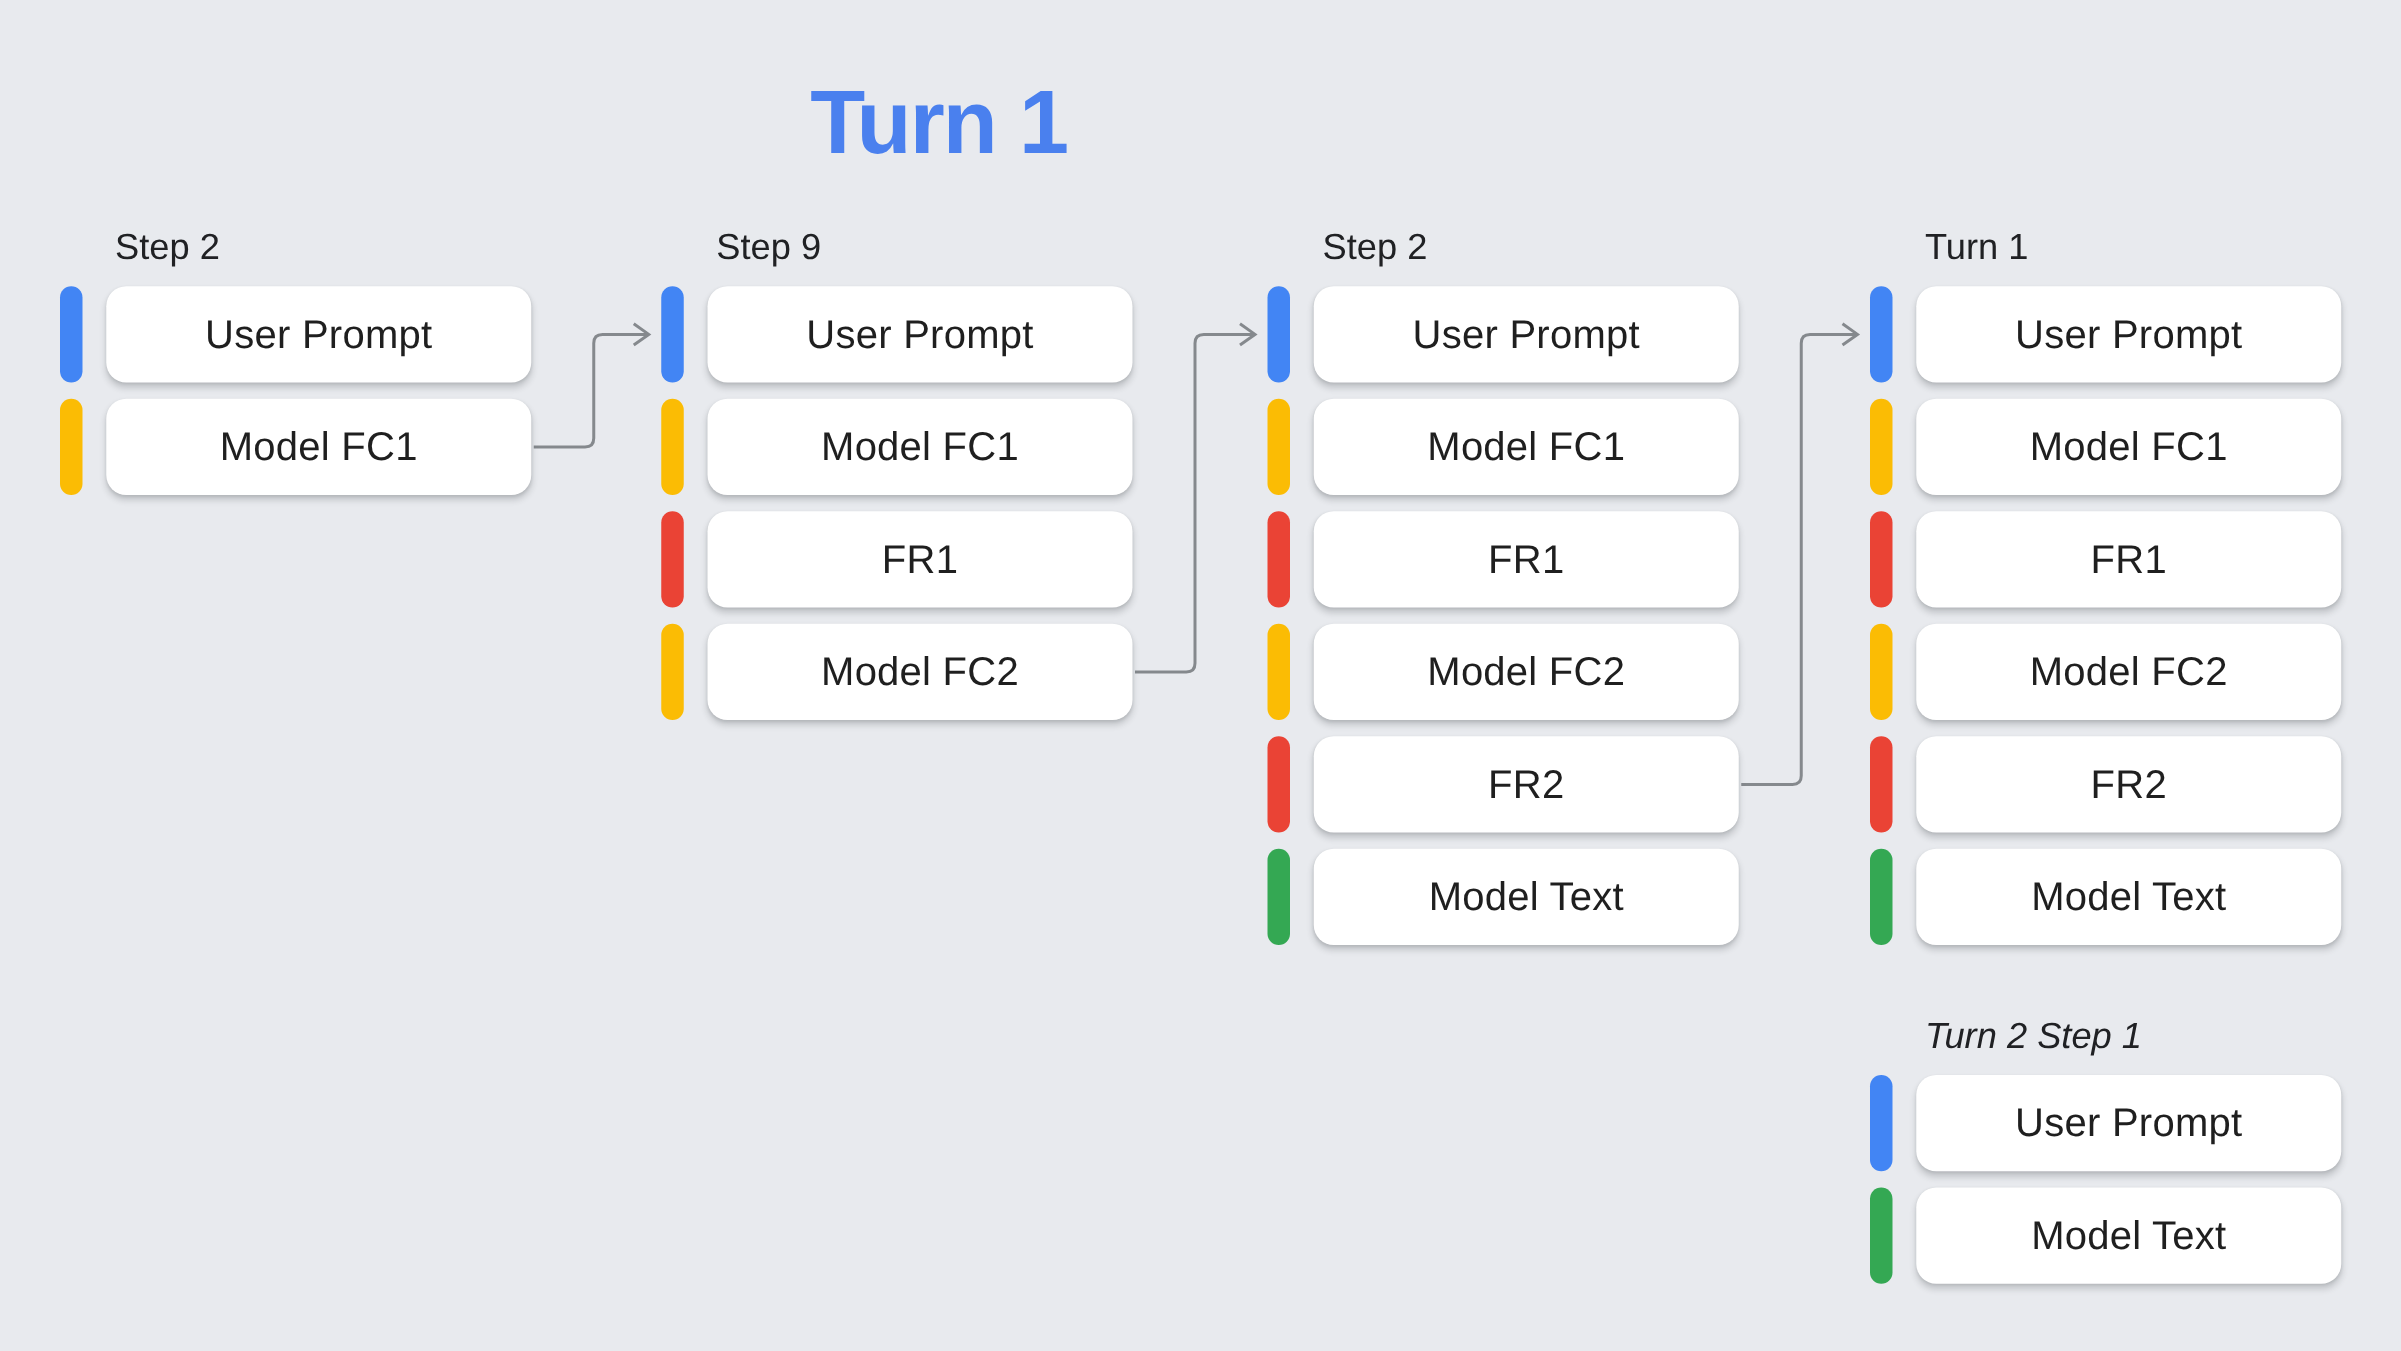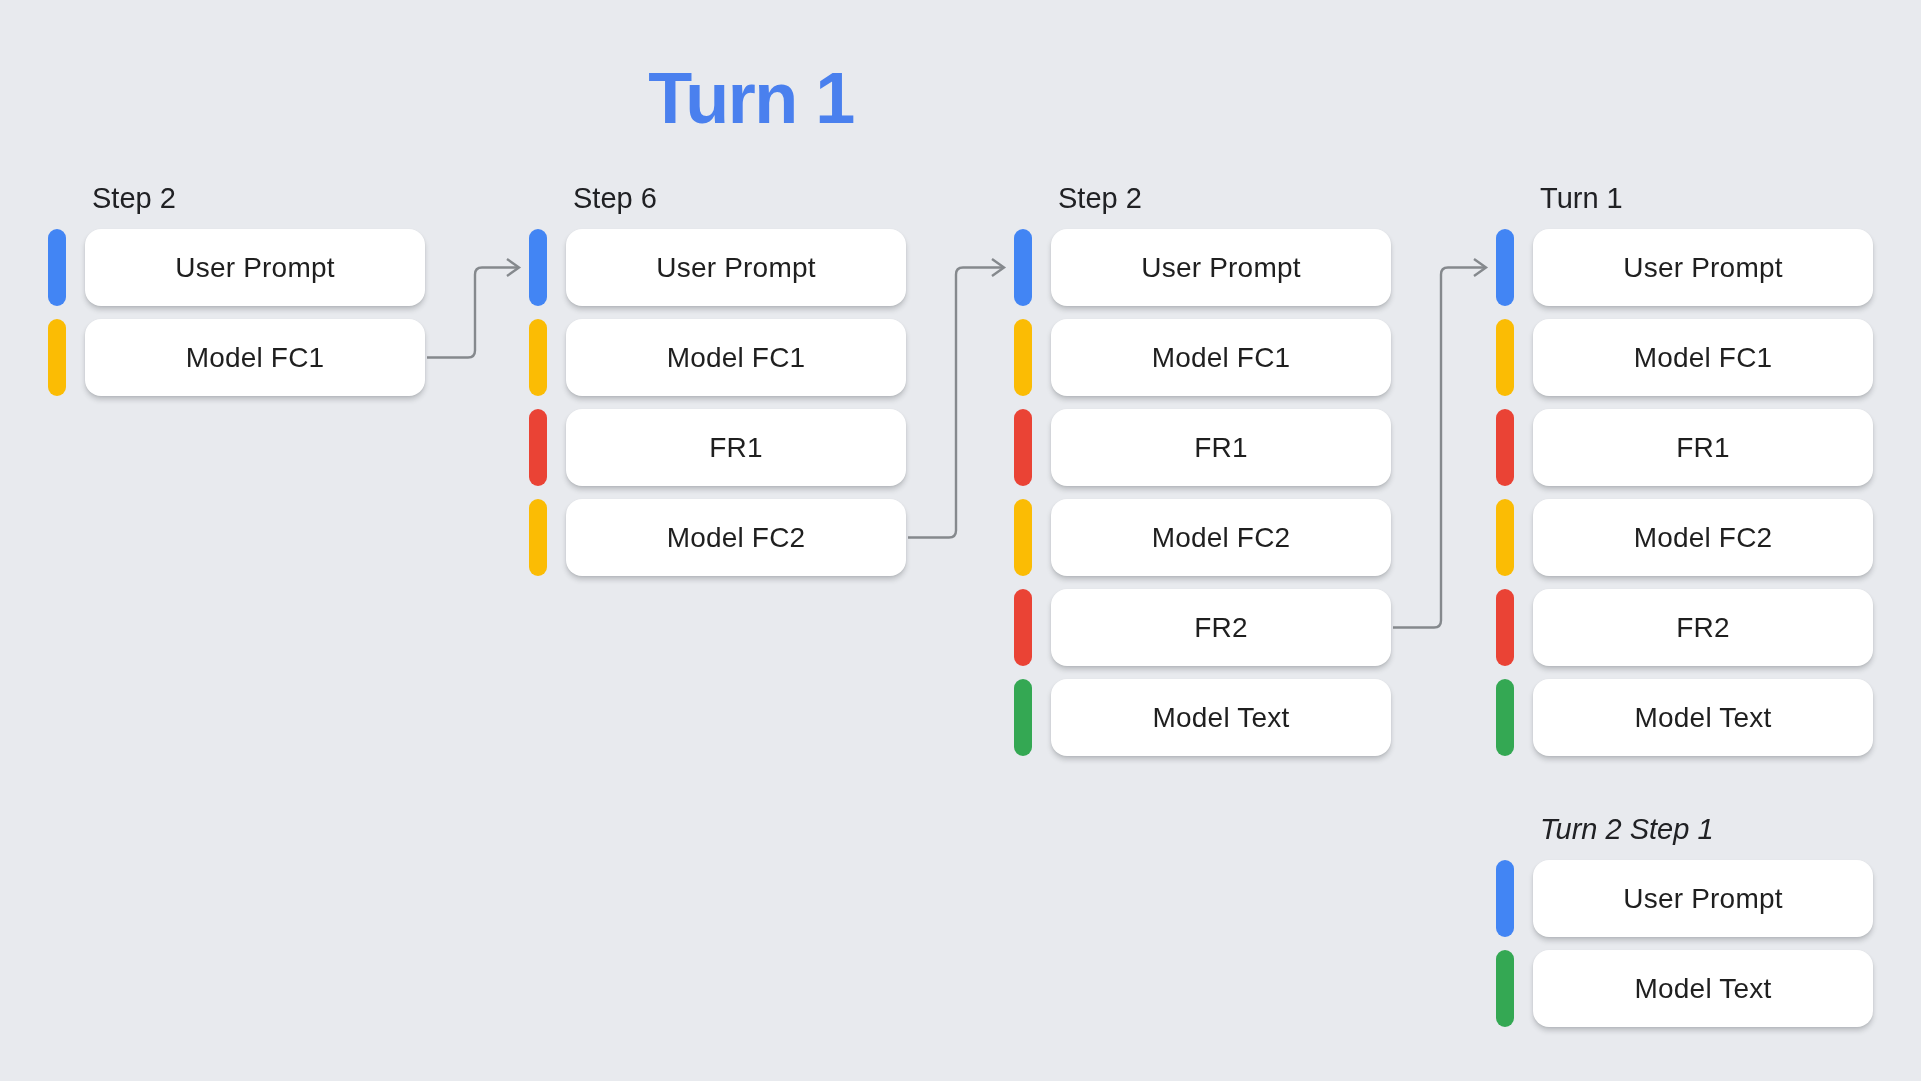--- a/index.html
+++ b/index.html
@@ -60,21 +60,21 @@
     flex: 1;
     margin-left: 19px;
     background: #ffffff;
     border-radius: 16px;
     box-shadow: 0 4px 5px rgba(60, 64, 67, 0.22), 0 1px 2px rgba(60, 64, 67, 0.10);
     display: flex;
     align-items: center;
     justify-content: center;
   }
   .box span {
-    font-size: 28px;
+    font-size: 32px;
     color: #1f1f1f;
     letter-spacing: 0.2px;
   }
 </style>
 </head>
 <body style="background: rgb(232, 234, 238);">
 
 <div id="diagram">
 
   <svg id="arrow-svg" width="1921" height="1081" viewBox="0 0 1921 1081" xmlns="http://www.w3.org/2000/svg">
@@ -101,21 +101,21 @@
           </div>
         </div>
         <div class="row" style="height: 77px; margin-bottom: 13px;">
           <span class="bar" style="background: rgb(251, 188, 4);"></span>
           <div class="box" style="background: rgb(255, 255, 255);">
             <span style="color: rgb(31, 31, 31);">Model FC1</span>
           </div>
         </div>
       </div>
       <div class="column" style="left: 529px; top: 229px; width: 377px;">
-        <div class="column-label" style="color: rgb(32, 33, 36);">Step 6</div>
+        <div class="column-label" style="color: rgb(32, 33, 36);">Step 9</div>
         <div class="row" style="height: 77px; margin-bottom: 13px;">
           <span class="bar" style="background: rgb(66, 133, 244);"></span>
           <div class="box" style="background: rgb(255, 255, 255);">
             <span style="color: rgb(31, 31, 31);">User Prompt</span>
           </div>
         </div>
         <div class="row" style="height: 77px; margin-bottom: 13px;">
           <span class="bar" style="background: rgb(251, 188, 4);"></span>
           <div class="box" style="background: rgb(255, 255, 255);">
             <span style="color: rgb(31, 31, 31);">Model FC1</span>

